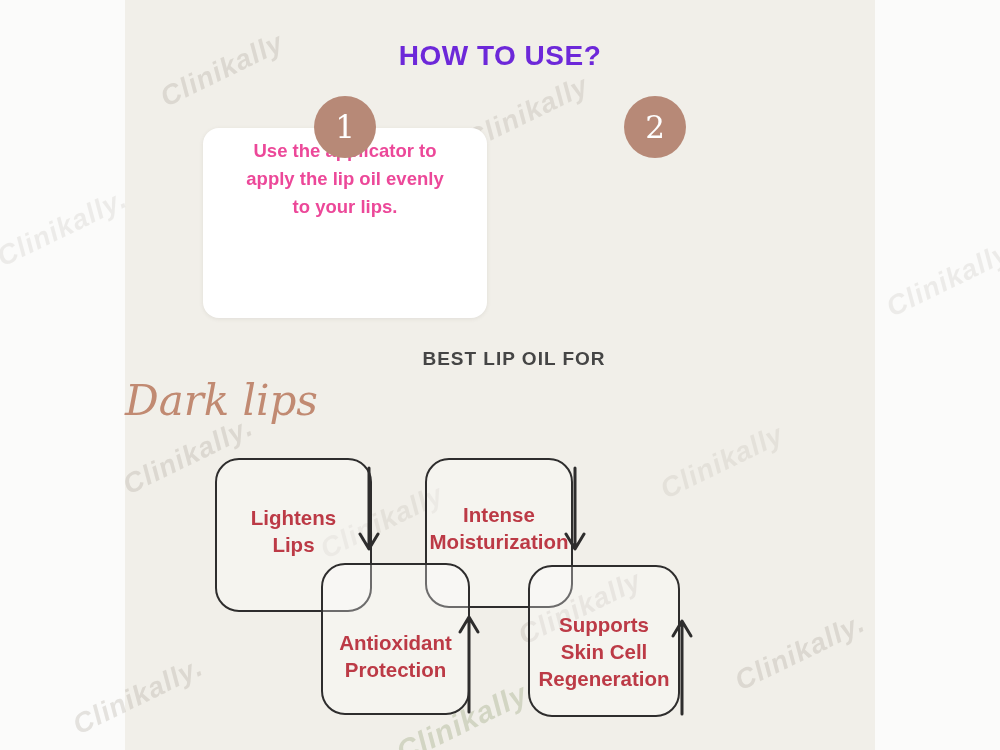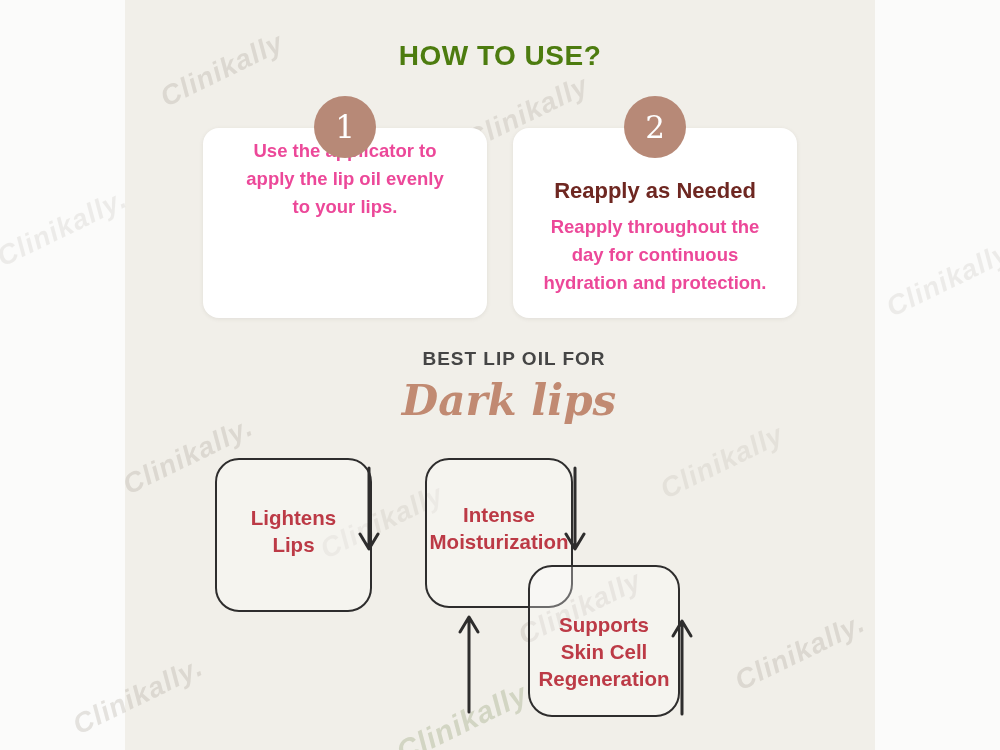--- a/index.html
+++ b/index.html
@@ -21,21 +21,21 @@
     color:#8a8274;white-space:nowrap;
     transform:translate(-50%,-50%) rotate(-26deg);
     pointer-events:none;
   }
   .wm.green{color:#8e9a6e;font-size:30px;}
 
   
   .title{
     position:absolute;left:125px;top:40px;width:750px;
     text-align:center;font-size:28px;font-weight:800;
-    color:#4d7c0f;letter-spacing:.5px;
+    color:#6d28d9;letter-spacing:.5px;
   }
 
   
   .card{
     position:absolute;top:128px;width:284px;height:190px;
     background:#ffffff;border-radius:16px;
     box-shadow:0 1px 4px rgba(90,80,70,.10);
     text-align:center;
   }
   .card.c1{left:203px;}
@@ -55,22 +55,22 @@
     margin-top:9px;font-size:18.5px;font-weight:bold;color:#ec4899;
     line-height:28px;white-space:pre-line;
   }
 
   
   .kicker{
     position:absolute;left:139px;top:348px;width:750px;text-align:center;
     font-size:19px;font-weight:800;letter-spacing:1px;color:#454545;
   }
   .product{
-    position:absolute;left:125px;top:376px;width:768px;text-align:center;
-    font-family:"DejaVu Serif",serif;font-style:italic;font-weight:bold;
+    position:absolute;left:125px;top:376px;width:768px;
+    font-family:"DejaVu Serif",serif;font-style:italic;font-weight:normal;
     font-size:42px;color:#c18a72;
   }
 
   
   .benefit{
     position:absolute;border:2.5px solid #2e2d2d;border-radius:24px;
     background:rgba(255,255,255,0.30);
     display:flex;align-items:center;justify-content:center;
     text-align:center;box-sizing:border-box;
   }
@@ -104,39 +104,37 @@
   <span class="wm" style="left:138px;top:696px;opacity:.20">Clinikally.</span>
   <span class="wm green" style="left:462px;top:723px;opacity:.30">Clinikally</span>
 
   <div class="title">HOW TO USE?</div>
 
   <div class="card c1">
     <div class="card-body">Use the applicator to
 apply the lip oil evenly
 to your lips.</div>
   </div>
-  <div class="card c2">
-    <div class="card-heading">Reapply as Needed</div>
-    <div class="card-body">Reapply throughout the
-day for continuous
-hydration and protection.</div>
-  </div>
   <div class="badge b1">1</div>
   <div class="badge b2">2</div>
 
   <div class="kicker">BEST LIP OIL FOR</div>
   <div class="product">Dark lips</div>
 
   <div class="benefit b-1">
     <span class="benefit-label">Lightens
 Lips</span>
   </div>
   <div class="benefit b-2">
     <span class="benefit-label">Intense
 Moisturization</span>
+  </div>
+  <div class="benefit b-4">
+    <span class="benefit-label">Antioxidant
+Protection</span>
   </div>
   <div class="benefit b-5">
     <span class="benefit-label">Supports
 Skin Cell
 Regeneration</span>
   </div>
 
   <svg class="arrow" style="left:357px;top:466px" width="24" height="90">
     <path d="M12 2 V82 M3 68 L12 83 L21 68" fill="none" stroke="#2e2d2d" stroke-width="3" stroke-linecap="round" stroke-linejoin="round"></path>
   </svg>

